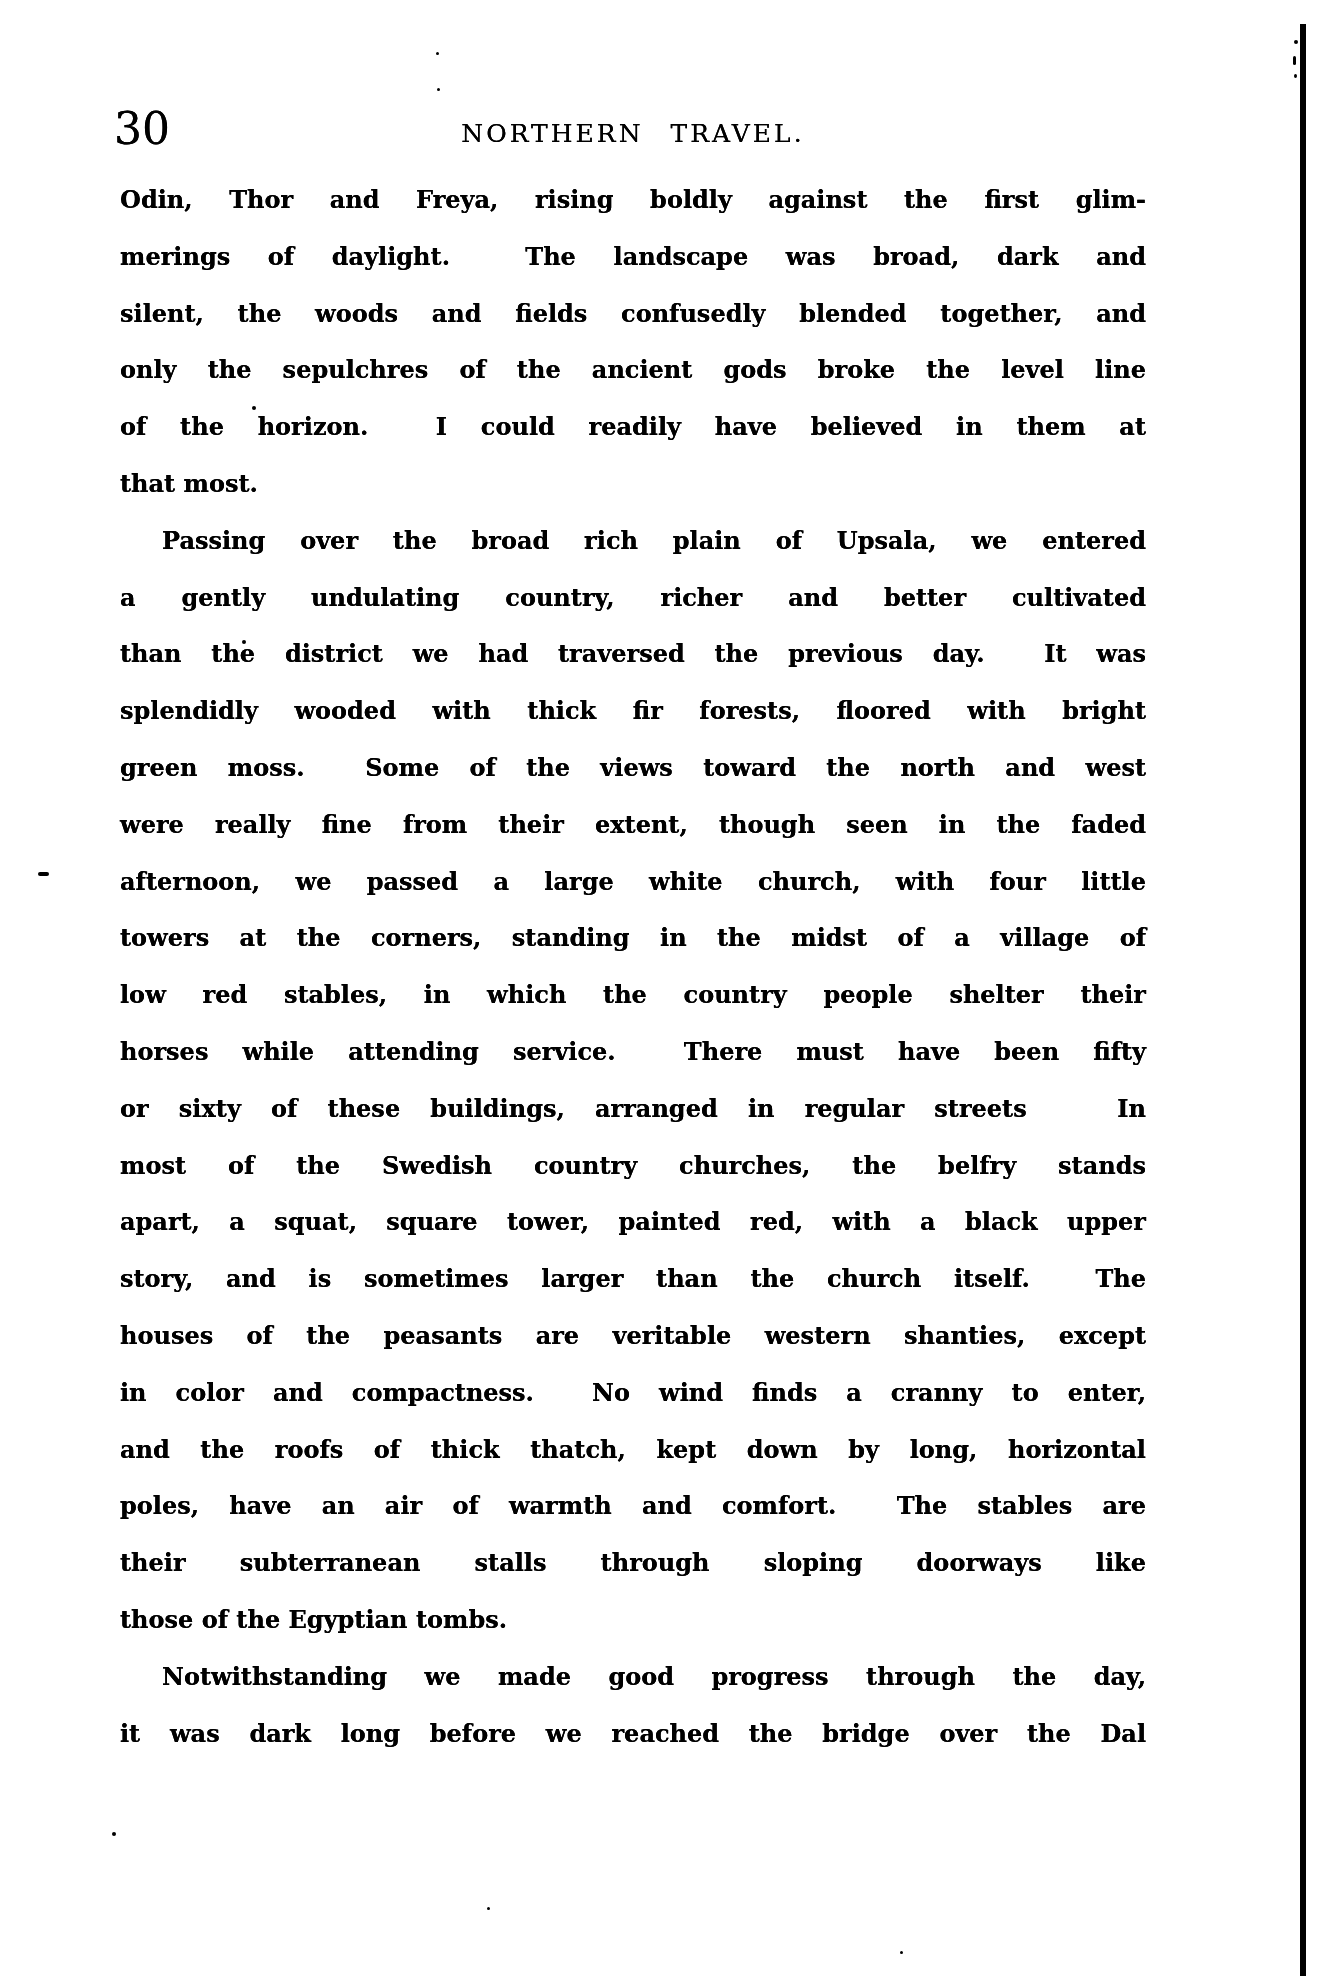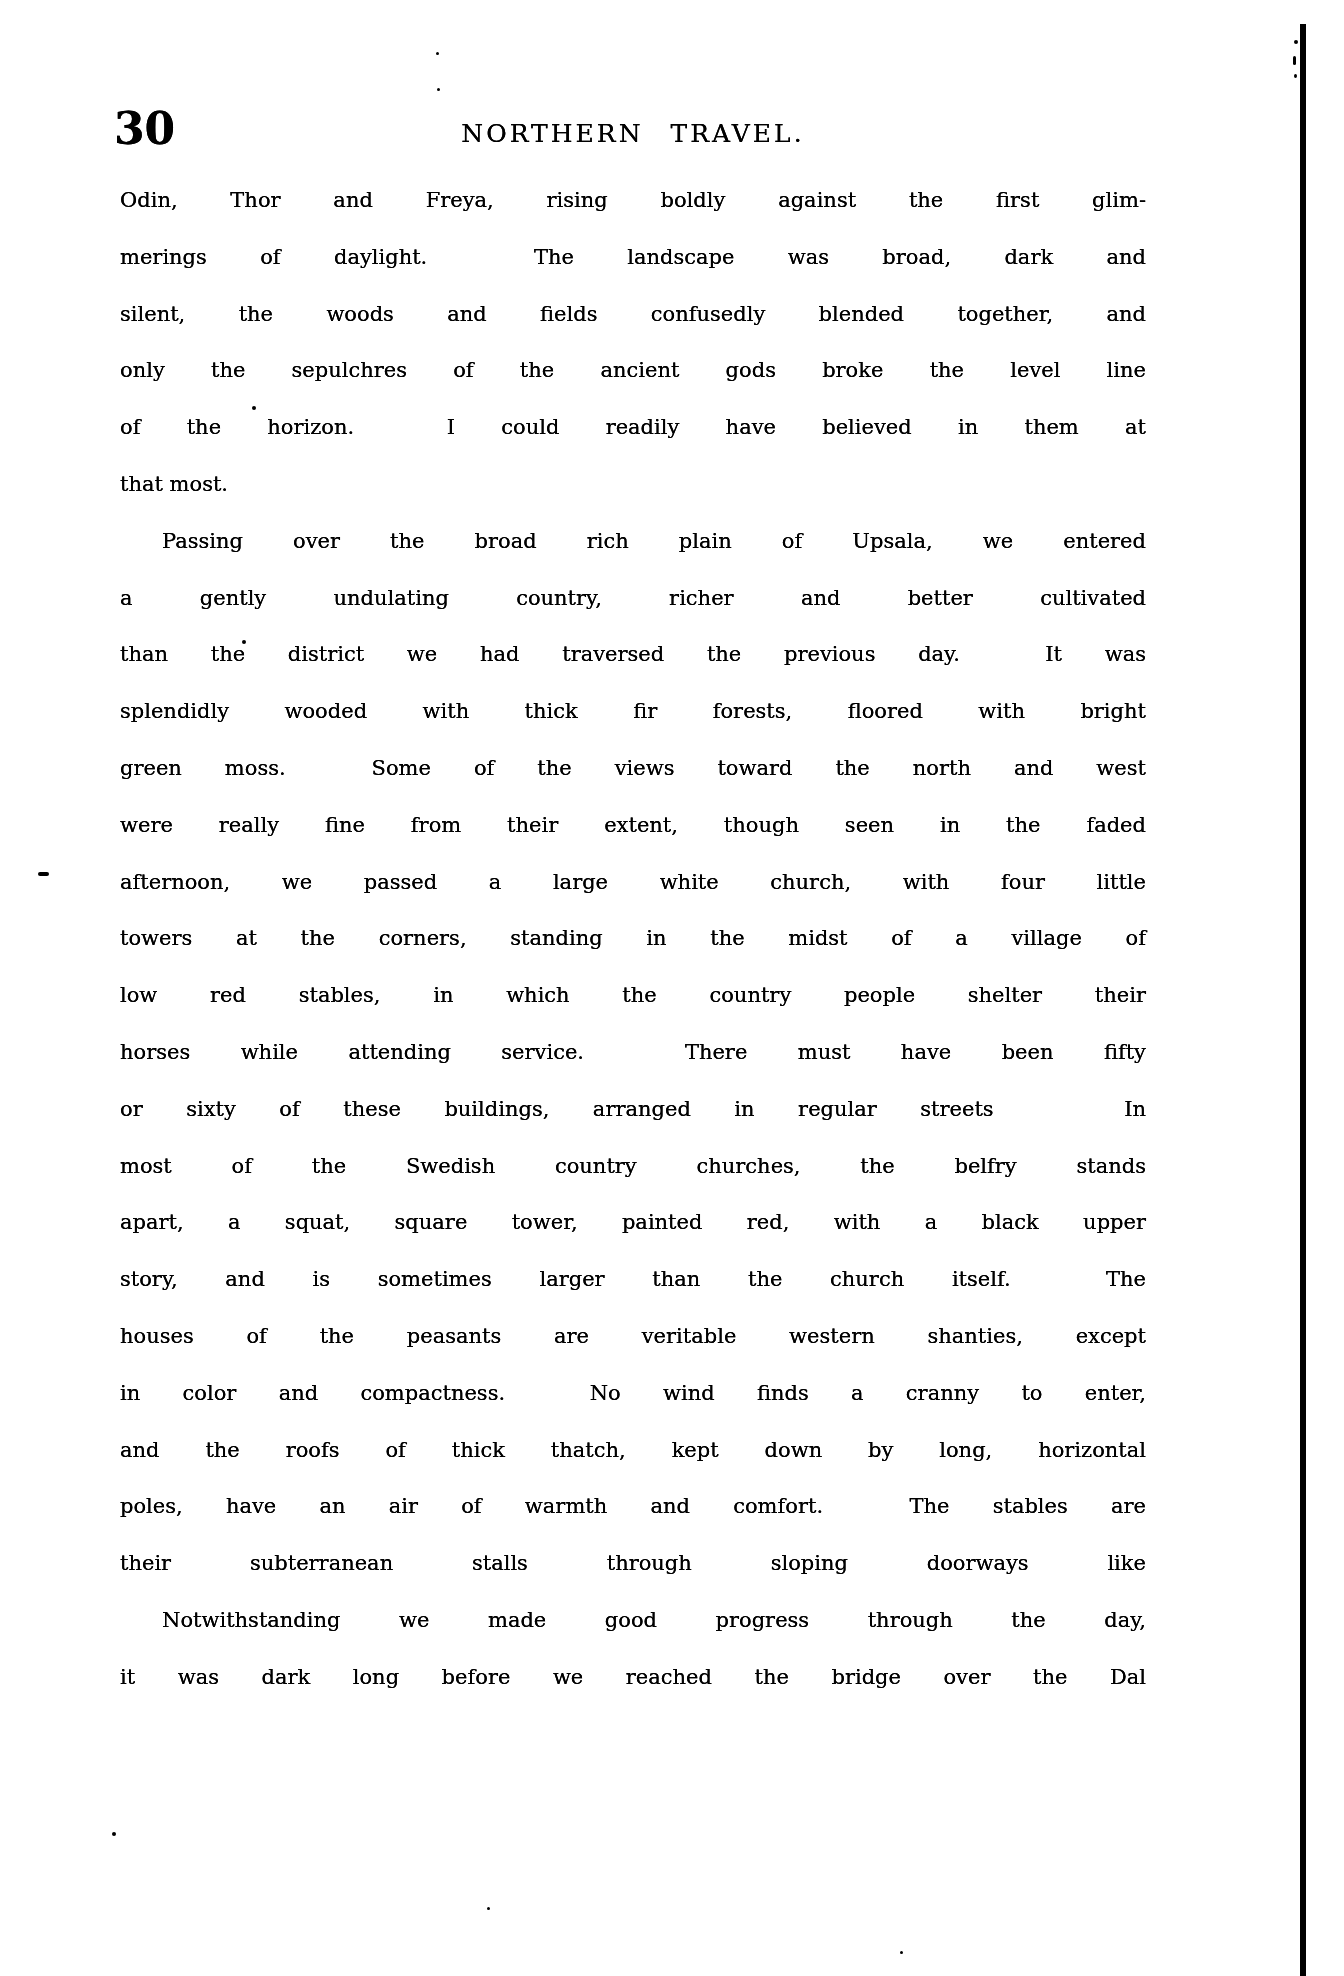--- a/index.html
+++ b/index.html
@@ -8,34 +8,35 @@
     background:var(--paper,#ffffff);
     color:var(--ink,#000000);
     font-family:"DejaVu Serif","Liberation Serif",serif;
     position:relative;overflow:hidden;
   }
   .page{position:absolute;inset:0;}
   
   .header{position:absolute;left:120px;top:106px;width:1026px;height:52px;}
   .pagenum{
     position:absolute;left:-6px;top:0;
-    font-size:44px;line-height:46px;font-weight:bold;
+    font-size:44px;line-height:46px;font-weight:normal;
     text-shadow:0 0 .5px currentColor;
   }
   .runhead{
     position:absolute;left:0;right:0;top:15px;text-align:center;
     font-size:25px;line-height:26px;font-weight:normal;
     letter-spacing:3px;word-spacing:16px;
     text-shadow:0 0 .5px currentColor;
   }
   
   .text-block{
     position:absolute;left:120px;top:172px;width:1026px;
-    font-size:21px;
+    font-size:24px;
     text-shadow:0 0 .4px currentColor;
+    font-weight:bold;
   }
   .line{
     height:56.8px;line-height:56.8px;
     white-space:nowrap;
     text-align:justify;
     text-align-last:justify;
   }
   .line.rag{text-align-last:left;}
   .line.indent{text-indent:42px;}
   
@@ -85,20 +86,21 @@
       <div class="line">horses while attending service.&nbsp; There must have been fifty</div>
       <div class="line">or sixty of these buildings, arranged in regular streets&nbsp;&nbsp; In</div>
       <div class="line">most of the Swedish country churches, the belfry stands</div>
       <div class="line">apart, a squat, square tower, painted red, with a black upper</div>
       <div class="line">story, and is sometimes larger than the church itself.&nbsp; The</div>
       <div class="line">houses of the peasants are veritable western shanties, except</div>
       <div class="line">in color and compactness.&nbsp; No wind finds a cranny to enter,</div>
       <div class="line">and the roofs of thick thatch, kept down by long, horizontal</div>
       <div class="line">poles, have an air of warmth and comfort.&nbsp; The stables are</div>
       <div class="line">their subterranean stalls through sloping doorways like</div>
+      <div class="line rag">those of the Egyptian tombs.</div>
       <div class="line indent">Notwithstanding we made good progress through the day,</div>
       <div class="line">it was dark long before we reached the bridge over the Dal</div>
     </div>
 
   <div class="gutter"></div>
 
   <div class="speck sp1"></div>
   <div class="speck sp2"></div>
   <div class="speck sp3"></div>
   <div class="speck sp4"></div>

